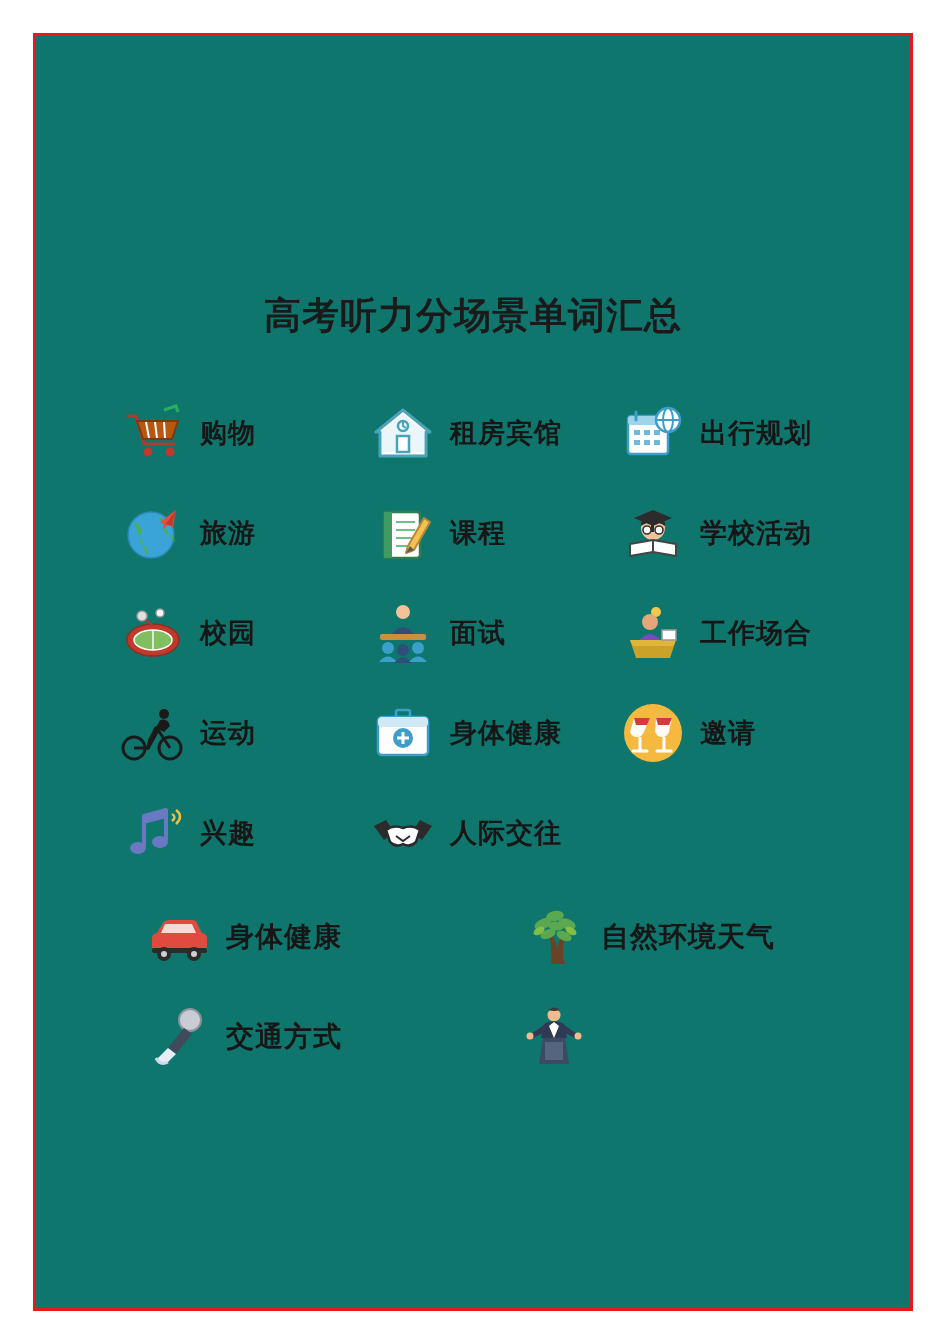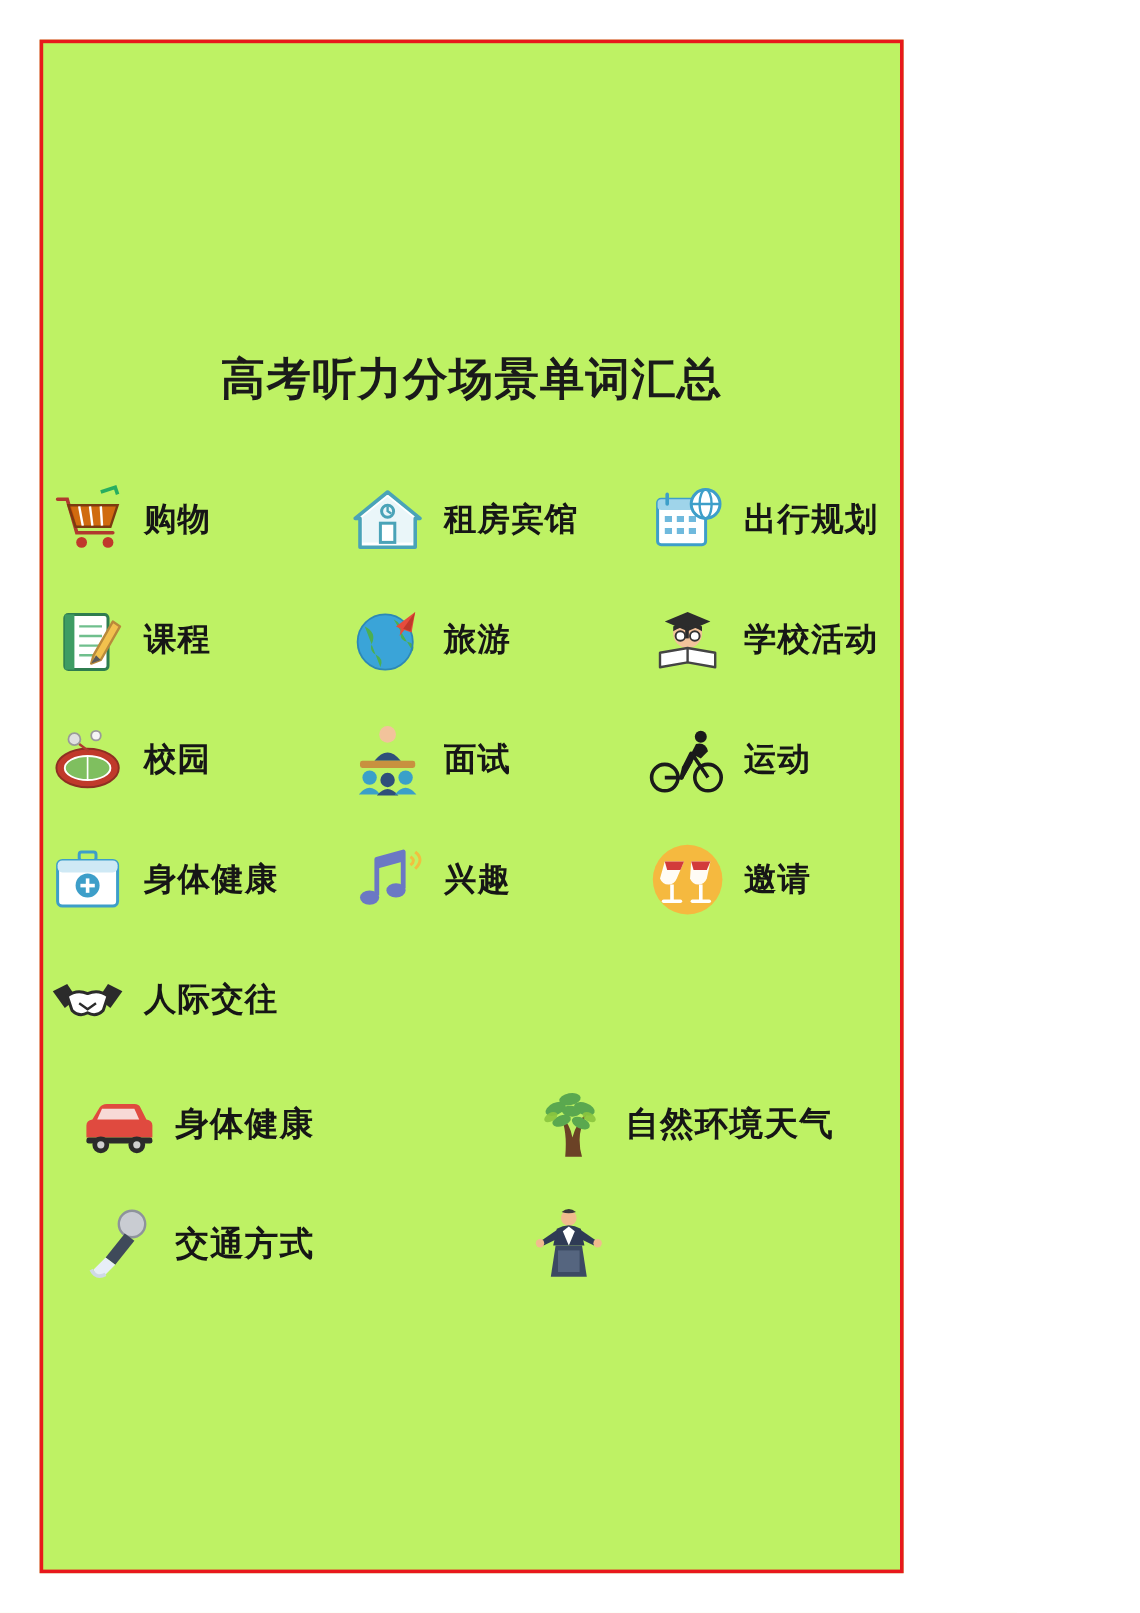--- a/index.html
+++ b/index.html
@@ -10,24 +10,24 @@
   body {
     width: 950px;
     height: 1344px;
     font-family: "Liberation Sans", sans-serif;
     overflow: hidden;
   }
   .page {
     position: absolute;
     left: 33px;
     top: 33px;
-    width: 720px;
+    width: 880px;
     height: 1278px;
     border: 3px solid #e8181c;
-    background: #bef264;
+    background: #0f766e;
     box-sizing: border-box;
   }
   .inner {
     position: absolute;
     left: 0;
     top: 0;
     right: 0;
     bottom: 0;
     padding: 0;
   }
@@ -137,52 +137,52 @@
             <ellipse cx="48" cy="20" rx="5" ry="12" fill="none" stroke="#3d9ec9" stroke-width="2"></ellipse>
             <line x1="36" y1="20" x2="60" y2="20" stroke="#3d9ec9" stroke-width="2"></line>
           </svg>
         </span>
         <span class="lbl">出行规划</span>
       </div>
 
       <div class="cell">
         <span class="ico">
           <svg viewBox="0 0 66 66">
+            <circle cx="31" cy="35" r="23" fill="#3aa4d8"></circle>
+            <path d="M14 22 q10 5 6 14 q-3 7 4 10 q6 3 3 10" fill="#4caf50"></path>
+            <path d="M38 16 q8 4 6 12 q-1 6 6 7 q6 1 4 8" fill="#4caf50"></path>
+            <circle cx="31" cy="35" r="23" fill="none" stroke="#2d88b5" stroke-width="1.5"></circle>
+            <path d="M56 10 L40 22 L44 24 L43 30 L47 25 L53 27 Z" fill="#e74c3c"></path>
+            <path d="M56 10 L46 24 L52 26 Z" fill="#c0392b"></path>
+          </svg>
+        </span>
+        <span class="lbl">旅游</span>
+      </div>
+
+      <div class="cell">
+        <span class="ico">
+          <svg viewBox="0 0 66 66">
             <rect x="14" y="12" width="36" height="46" rx="3" fill="#ffffff" stroke="#2f7d4f" stroke-width="2.5"></rect>
             <rect x="14" y="12" width="8" height="46" fill="#3e9c63"></rect>
             <g stroke="#6fbf8d" stroke-width="2">
               <line x1="26" y1="22" x2="45" y2="22"></line>
               <line x1="26" y1="30" x2="45" y2="30"></line>
               <line x1="26" y1="38" x2="45" y2="38"></line>
               <line x1="26" y1="46" x2="38" y2="46"></line>
             </g>
             <path d="M38 46 L54 18 L60 22 L44 50 L36 53 Z" fill="#f2c14e" stroke="#b9893a" stroke-width="2" stroke-linejoin="round"></path>
             <path d="M36 53 L44 50 L40 46 Z" fill="#5a5a5a"></path>
           </svg>
         </span>
         <span class="lbl">课程</span>
       </div>
 
       <div class="cell">
         <span class="ico">
           <svg viewBox="0 0 66 66">
-            <circle cx="31" cy="35" r="23" fill="#3aa4d8"></circle>
-            <path d="M14 22 q10 5 6 14 q-3 7 4 10 q6 3 3 10" fill="#4caf50"></path>
-            <path d="M38 16 q8 4 6 12 q-1 6 6 7 q6 1 4 8" fill="#4caf50"></path>
-            <circle cx="31" cy="35" r="23" fill="none" stroke="#2d88b5" stroke-width="1.5"></circle>
-            <path d="M56 10 L40 22 L44 24 L43 30 L47 25 L53 27 Z" fill="#e74c3c"></path>
-            <path d="M56 10 L46 24 L52 26 Z" fill="#c0392b"></path>
-          </svg>
-        </span>
-        <span class="lbl">旅游</span>
-      </div>
-
-      <div class="cell">
-        <span class="ico">
-          <svg viewBox="0 0 66 66">
             <circle cx="33" cy="28" r="12" fill="#f2c39b"></circle>
             <path d="M21 26 q12 -8 24 0 l0 -4 q-12 -8 -24 0 Z" fill="#2c2c2c"></path>
             <path d="M14 18 L33 10 L52 18 L33 26 Z" fill="#2c2c2c"></path>
             <rect x="31" y="22" width="3" height="10" fill="#2c2c2c"></rect>
             <circle cx="27" cy="30" r="4" fill="#fff" stroke="#333" stroke-width="1.6"></circle>
             <circle cx="39" cy="30" r="4" fill="#fff" stroke="#333" stroke-width="1.6"></circle>
             <path d="M10 44 L33 40 L56 44 L56 56 L33 52 L10 56 Z" fill="#ffffff" stroke="#444" stroke-width="2" stroke-linejoin="round"></path>
             <line x1="33" y1="40" x2="33" y2="52" stroke="#444" stroke-width="2"></line>
           </svg>
         </span>
@@ -215,20 +215,33 @@
             <path d="M9 62 q9 -11 18 0 Z" fill="#3aa0c9"></path>
             <circle cx="33" cy="50" r="6" fill="#2f4f7a"></circle>
             <path d="M24 63 q9 -11 18 0 Z" fill="#2f4f7a"></path>
             <circle cx="48" cy="48" r="6" fill="#3aa0c9"></circle>
             <path d="M39 62 q9 -11 18 0 Z" fill="#3aa0c9"></path>
           </svg>
         </span>
         <span class="lbl">面试</span>
       </div>
 
+      <div class="cell">
+        <span class="ico">
+          <svg viewBox="0 0 66 66">
+            <circle cx="36" cy="12" r="5" fill="#f5c84a"></circle>
+            <circle cx="30" cy="22" r="8" fill="#e3a77a"></circle>
+            <path d="M18 42 q12 -16 24 0 Z" fill="#7b4bbd"></path>
+            <path d="M10 40 L56 40 L50 58 L16 58 Z" fill="#c9a227"></path>
+            <path d="M10 40 L56 40 L53 46 L13 46 Z" fill="#e0b63a"></path>
+            <rect x="42" y="30" width="14" height="10" fill="#ffffff" stroke="#999" stroke-width="1.5"></rect>
+          </svg>
+        </span>
+        <span class="lbl">工作场合</span>
+      </div>
 
 
       <div class="cell">
         <span class="ico">
           <svg viewBox="0 0 66 66">
             <circle cx="14" cy="48" r="11" fill="none" stroke="#1a1a1a" stroke-width="3"></circle>
             <circle cx="50" cy="48" r="11" fill="none" stroke="#1a1a1a" stroke-width="3"></circle>
             <path d="M14 48 L28 48 L38 30 L50 48" stroke="#1a1a1a" stroke-width="3" fill="none" stroke-linejoin="round"></path>
             <path d="M28 48 L36 34" stroke="#1a1a1a" stroke-width="3" fill="none"></path>
             <circle cx="44" cy="14" r="5" fill="#1a1a1a"></circle>
@@ -251,46 +264,46 @@
             <rect x="31.5" y="32" width="3" height="12" fill="#ffffff"></rect>
             <rect x="27" y="36.5" width="12" height="3" fill="#ffffff"></rect>
           </svg>
         </span>
         <span class="lbl">身体健康</span>
       </div>
 
       <div class="cell">
         <span class="ico">
           <svg viewBox="0 0 66 66">
-            <path d="M24 46 L24 16 L46 10 L46 40" stroke="#6b78c4" stroke-width="4" fill="none" stroke-linejoin="round"></path>
-            <path d="M24 16 L46 10 L46 18 L24 24 Z" fill="#6b78c4"></path>
-            <ellipse cx="18" cy="48" rx="8" ry="6" fill="#6b78c4"></ellipse>
-            <ellipse cx="40" cy="42" rx="8" ry="6" fill="#6b78c4"></ellipse>
-            <path d="M52 14 q5 3 0 7" stroke="#f0c040" stroke-width="2.5" fill="none"></path>
-            <path d="M56 10 q8 6 0 14" stroke="#f0c040" stroke-width="2.5" fill="none"></path>
-          </svg>
-        </span>
-        <span class="lbl">兴趣</span>
-      </div>
-
-      <div class="cell">
-        <span class="ico">
-          <svg viewBox="0 0 66 66">
             <circle cx="33" cy="33" r="29" fill="#f5b93f"></circle>
             <path d="M14 18 L30 18 L24 32 q-2 5 -7 5 q-5 0 -7 -5 Z" fill="#ffffff" opacity="0.95"></path>
             <path d="M14 18 L30 18 L27 25 L16 25 Z" fill="#d23b3b"></path>
             <path d="M20 37 L20 50" stroke="#ffffff" stroke-width="3"></path>
             <path d="M13 51 L27 51" stroke="#ffffff" stroke-width="3" stroke-linecap="round"></path>
             <path d="M36 18 L52 18 L49 32 q-2 5 -7 5 q-5 0 -7 -5 Z" fill="#ffffff" opacity="0.95"></path>
             <path d="M36 18 L52 18 L49 25 L38 25 Z" fill="#d23b3b"></path>
             <path d="M44 37 L44 50" stroke="#ffffff" stroke-width="3"></path>
             <path d="M37 51 L51 51" stroke="#ffffff" stroke-width="3" stroke-linecap="round"></path>
           </svg>
         </span>
         <span class="lbl">邀请</span>
+      </div>
+
+      <div class="cell">
+        <span class="ico">
+          <svg viewBox="0 0 66 66">
+            <path d="M24 46 L24 16 L46 10 L46 40" stroke="#6b78c4" stroke-width="4" fill="none" stroke-linejoin="round"></path>
+            <path d="M24 16 L46 10 L46 18 L24 24 Z" fill="#6b78c4"></path>
+            <ellipse cx="18" cy="48" rx="8" ry="6" fill="#6b78c4"></ellipse>
+            <ellipse cx="40" cy="42" rx="8" ry="6" fill="#6b78c4"></ellipse>
+            <path d="M52 14 q5 3 0 7" stroke="#f0c040" stroke-width="2.5" fill="none"></path>
+            <path d="M56 10 q8 6 0 14" stroke="#f0c040" stroke-width="2.5" fill="none"></path>
+          </svg>
+        </span>
+        <span class="lbl">兴趣</span>
       </div>
 
       <div class="cell">
         <span class="ico">
           <svg viewBox="0 0 66 66">
             <path d="M4 26 L16 20 L24 32 L14 40 Z" fill="#2b2b2b"></path>
             <path d="M62 26 L50 20 L42 32 L52 40 Z" fill="#2b2b2b"></path>
             <path d="M16 30 q8 -6 17 -2 q9 -4 17 2 l-4 12 q-6 6 -13 2 q-7 4 -13 -2 Z" fill="#ffffff" stroke="#2b2b2b" stroke-width="2.5" stroke-linejoin="round"></path>
             <path d="M26 36 L33 41 L40 36" stroke="#2b2b2b" stroke-width="2" fill="none"></path>
           </svg>

